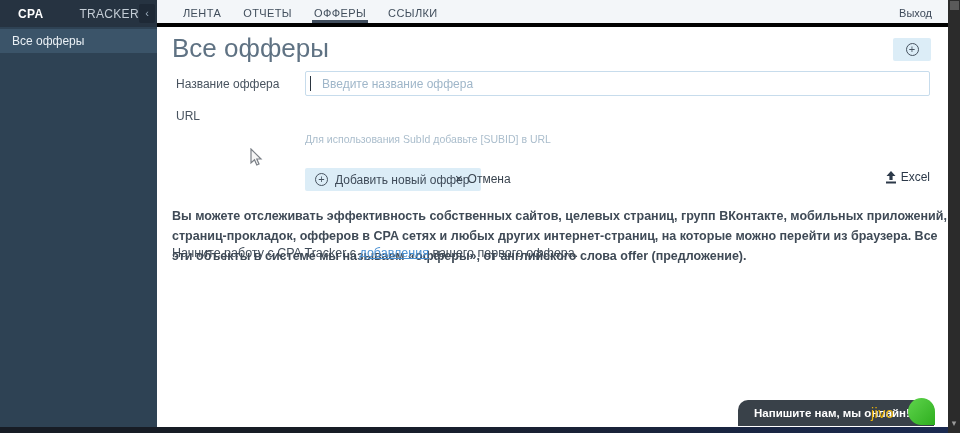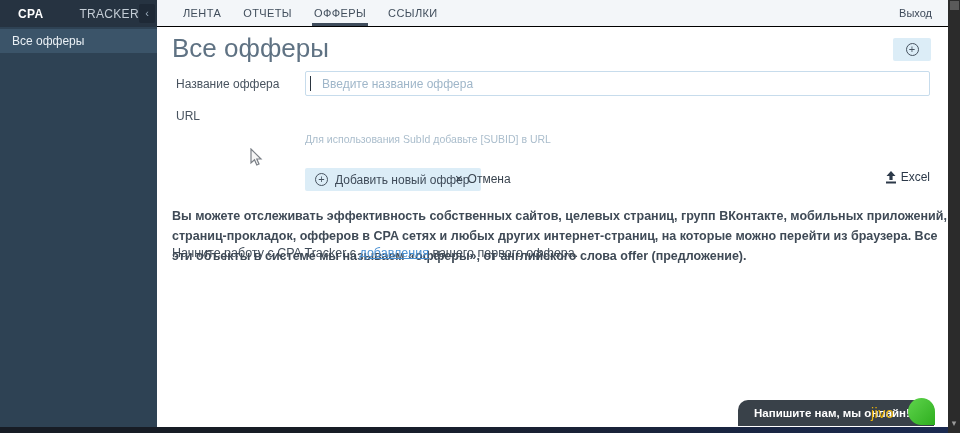--- a/index.html
+++ b/index.html
@@ -12,21 +12,21 @@
               display:flex; align-items:center; justify-content:center;gap:32px; }
   #logo-bar .brand-bold { color:#ffffff; font-weight:bold; font-size:12px; letter-spacing:.3px; }
   #logo-bar .brand-light { color:#c4cdd6; font-weight:400; font-size:12px; margin-left:4px; letter-spacing:.3px; }
   #collapse-btn { position:absolute; right:2px; top:4px; width:16px; height:19px; background:#1e2936;
                   border-radius:2px; color:#9fb0bf; font-size:11px; line-height:18px; text-align:center; cursor:pointer; }
   .side-item { position:absolute; left:0; top:29px; width:157px; height:24px; background:#3b5469;
                color:#eaf0f5; font-size:12px; line-height:24px; padding-left:12px; cursor:pointer; }
 
   
   #navbar { position:absolute; left:157px; top:0; width:791px; height:27px; background:#f3f6f9;
-            border-bottom:1px solid #000000; display:flex; align-items:stretch; padding-left:15px; }
+            border-bottom:4px solid #000000; display:flex; align-items:stretch; padding-left:15px; }
   .nav-item { font-size:11px; color:#414e5c; letter-spacing:.4px; line-height:27px; padding:0 2px;
               margin:0 9px; cursor:pointer; white-space:nowrap; }
   .nav-item.active { box-shadow: inset 0 -3px 0 #3f4c5c; }
   #logout { position:absolute; right:16px; top:0; font-size:11px; color:#3e4a5a; line-height:27px; cursor:pointer; }
 
   
   #page-title { position:absolute; left:172px; top:33px; font-size:26px; font-weight:300; color:#5f7283; }
   #add-top-btn { position:absolute; left:893px; top:38px; width:38px; height:23px; background:#dcedf7;
                  border:none; border-radius:2px; cursor:pointer; display:flex; align-items:center; justify-content:center; }
   .circle-plus { display:inline-flex; align-items:center; justify-content:center; width:13px; height:13px;

